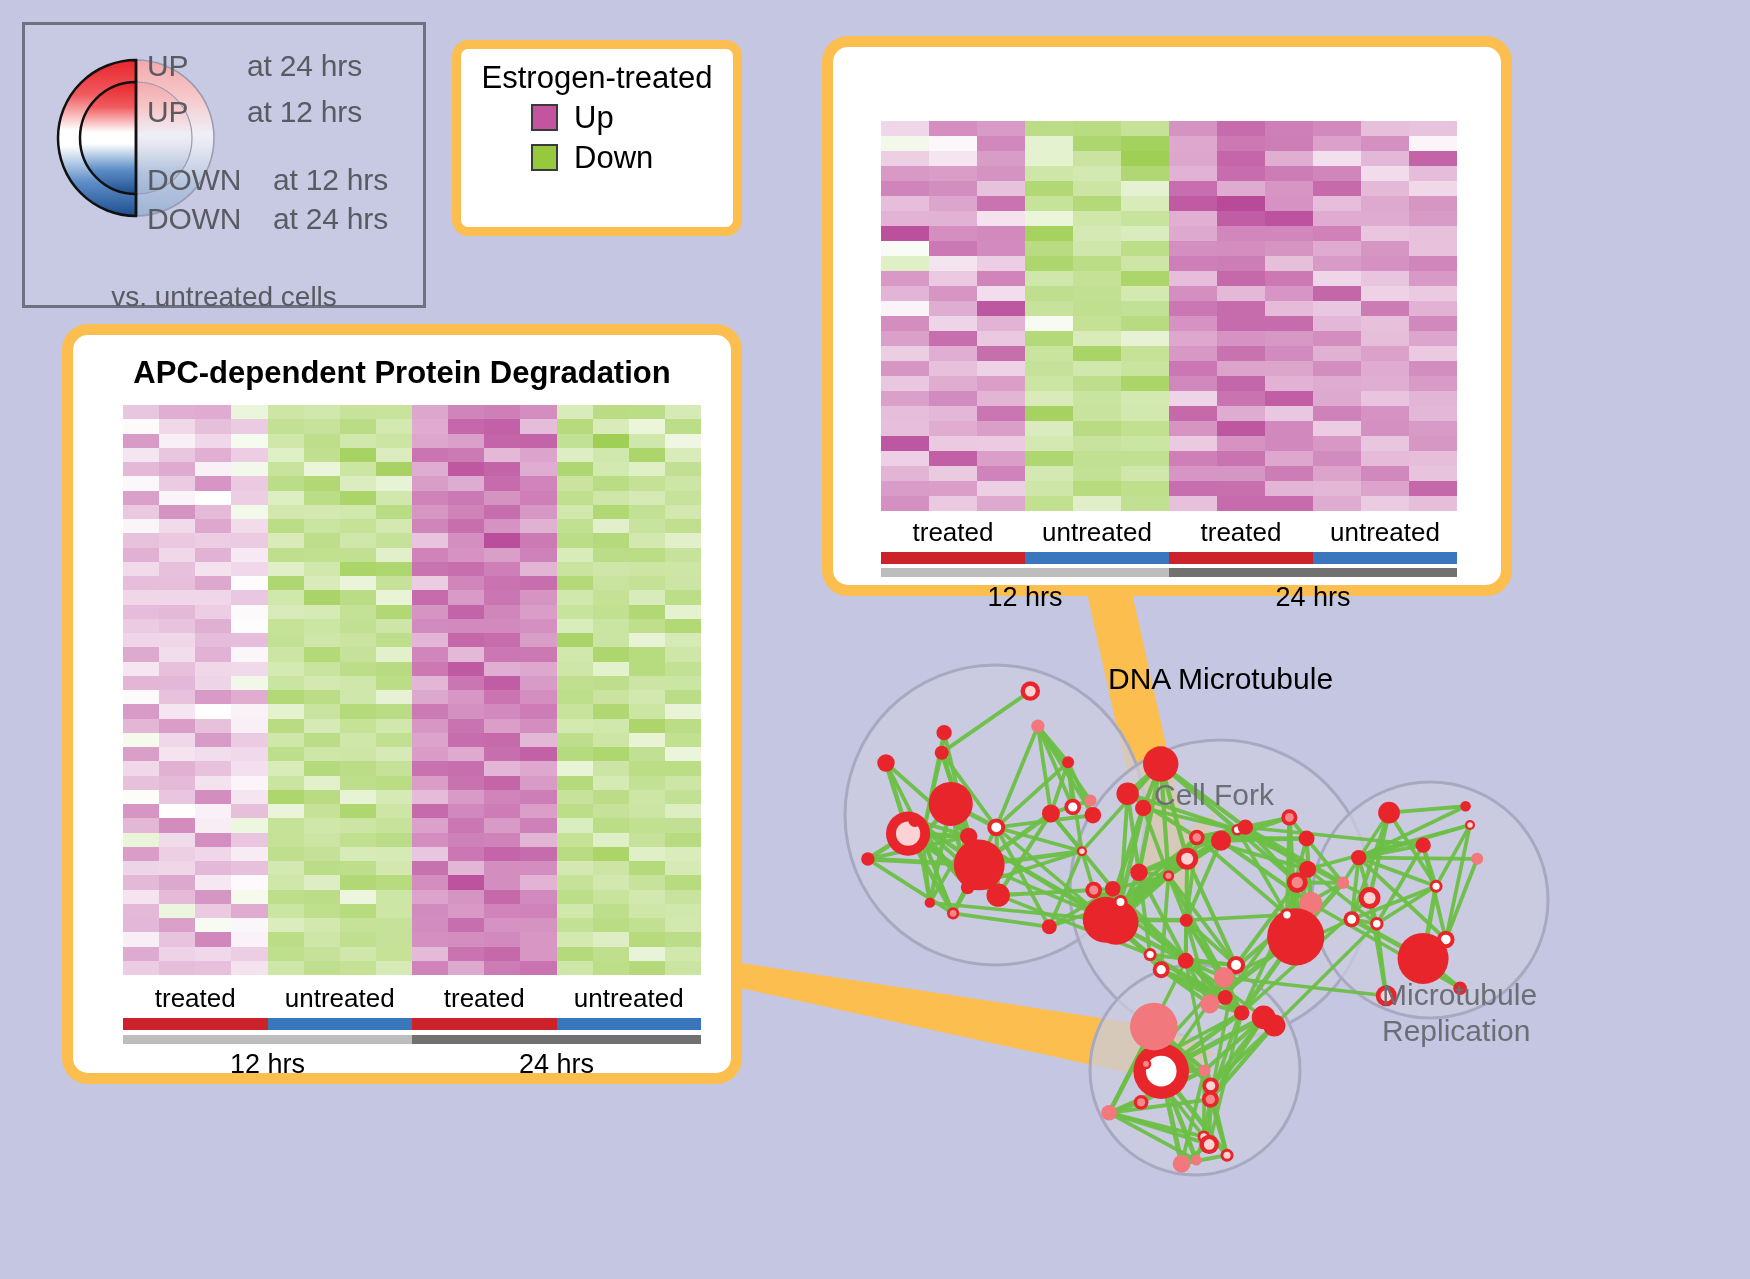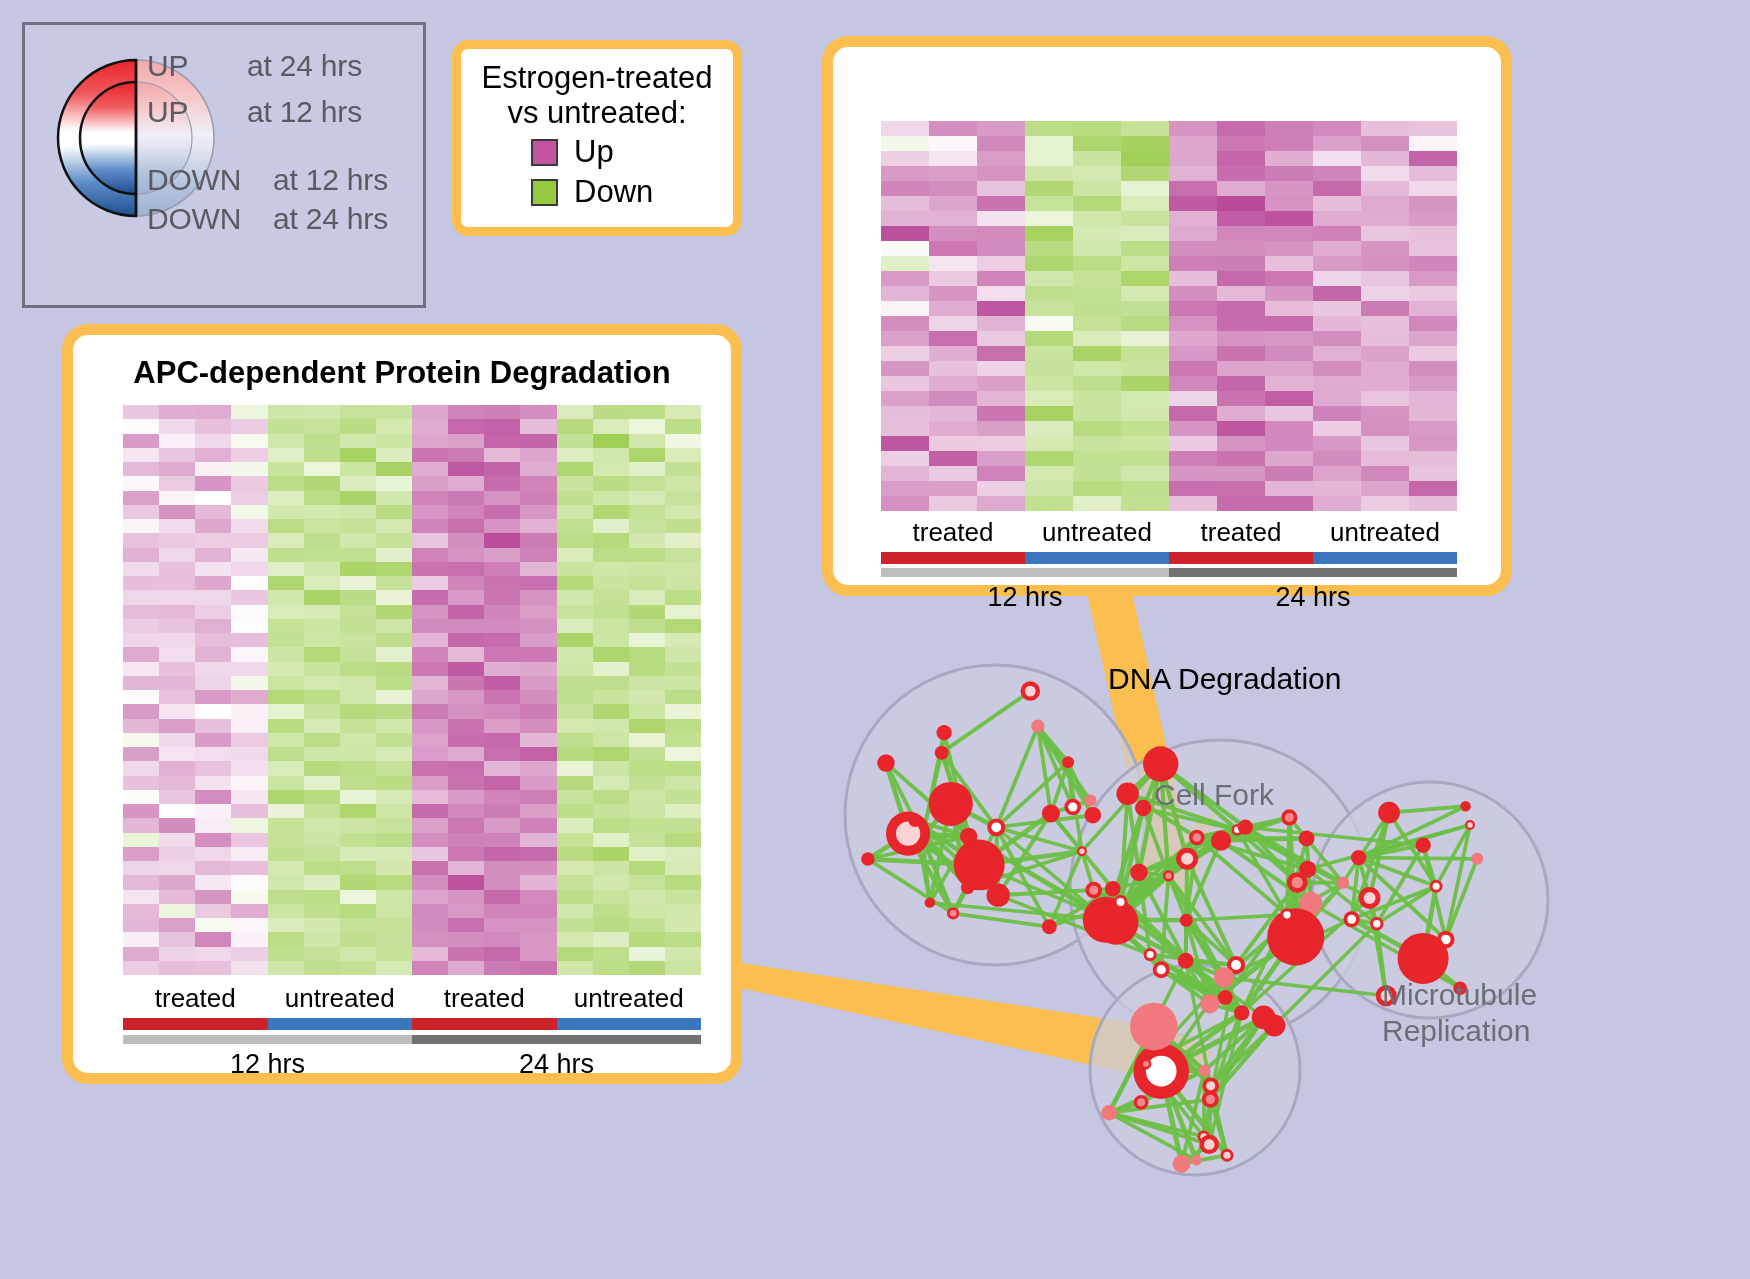--- a/index.html
+++ b/index.html
@@ -100,25 +100,25 @@
 
   <span class="keytext" style="left:122px;top:24px;">UP</span>
   <span class="keytext" style="left:222px;top:24px;">at 24 hrs</span>
   <span class="keytext" style="left:122px;top:70px;">UP</span>
   <span class="keytext" style="left:222px;top:70px;">at 12 hrs</span>
   <span class="keytext" style="left:122px;top:138px;">DOWN</span>
   <span class="keytext" style="left:248px;top:138px;">at 12 hrs</span>
   <span class="keytext" style="left:122px;top:177px;">DOWN</span>
   <span class="keytext" style="left:248px;top:177px;">at 24 hrs</span>
 
+  <div id="legend-bottom-2" style="top:256px;">vs. untreated cells</div>
 </div>
 
 <div class="abs" id="legend-updown">
   <div class="l2title">Estrogen-treated</div>
-  <div class="l2title" style="margin-top:0">vs untreated:</div>
   <div class="swatch-row">
     <span class="swatch" id="sw-up" style="background: rgb(195, 85, 160);"></span>
     <span class="swatch-label">Up</span>
   </div>
   <div class="swatch-row">
     <span class="swatch" id="sw-down" style="background: rgb(150, 201, 61);"></span>
     <span class="swatch-label">Down</span>
   </div>
 </div>
 
@@ -1526,17 +1526,17 @@
         <circle cx="413.7205968721229" cy="536.6055112926337" r="6.211161568026209" fill="#e8252b"></circle>
         <circle cx="413.7205968721229" cy="536.6055112926337" r="3.416138862414415" fill="#fbd3d4"></circle>
         <circle cx="419.2165936330371" cy="544.3884879642659" r="9.637199980800226" fill="#e8252b"></circle>
         <circle cx="419.2165936330371" cy="544.3884879642659" r="5.3004599894401245" fill="#fbd3d4"></circle>
         <circle cx="363.8620741005504" cy="426.58451274301166" r="23.82029757911367" fill="#f1787c"></circle>
         <circle cx="319.085923310978" cy="512.7689937636616" r="7.839293346590636" fill="#f1787c"></circle>
         <circle cx="406.3103330237051" cy="560.1311245833915" r="5.335667053550171" fill="#f1787c"></circle>
       </g>
     </svg>
 
-  <div class="netlabel" style="left:318px;top:62px;color:#000;">DNA Degradation</div>
+  <div class="netlabel" style="left:318px;top:62px;color:#000;">DNA Microtubule</div>
   <div class="netlabel" style="left:364px;top:178px;color:#6d6d75;">Cell Fork</div>
   <div class="netlabel" style="left:592px;top:378px;color:#6d6d75;">Microtubule</div>
   <div class="netlabel" style="left:592px;top:414px;color:#6d6d75;">Replication</div>
 </div>
 
 </body></html>

